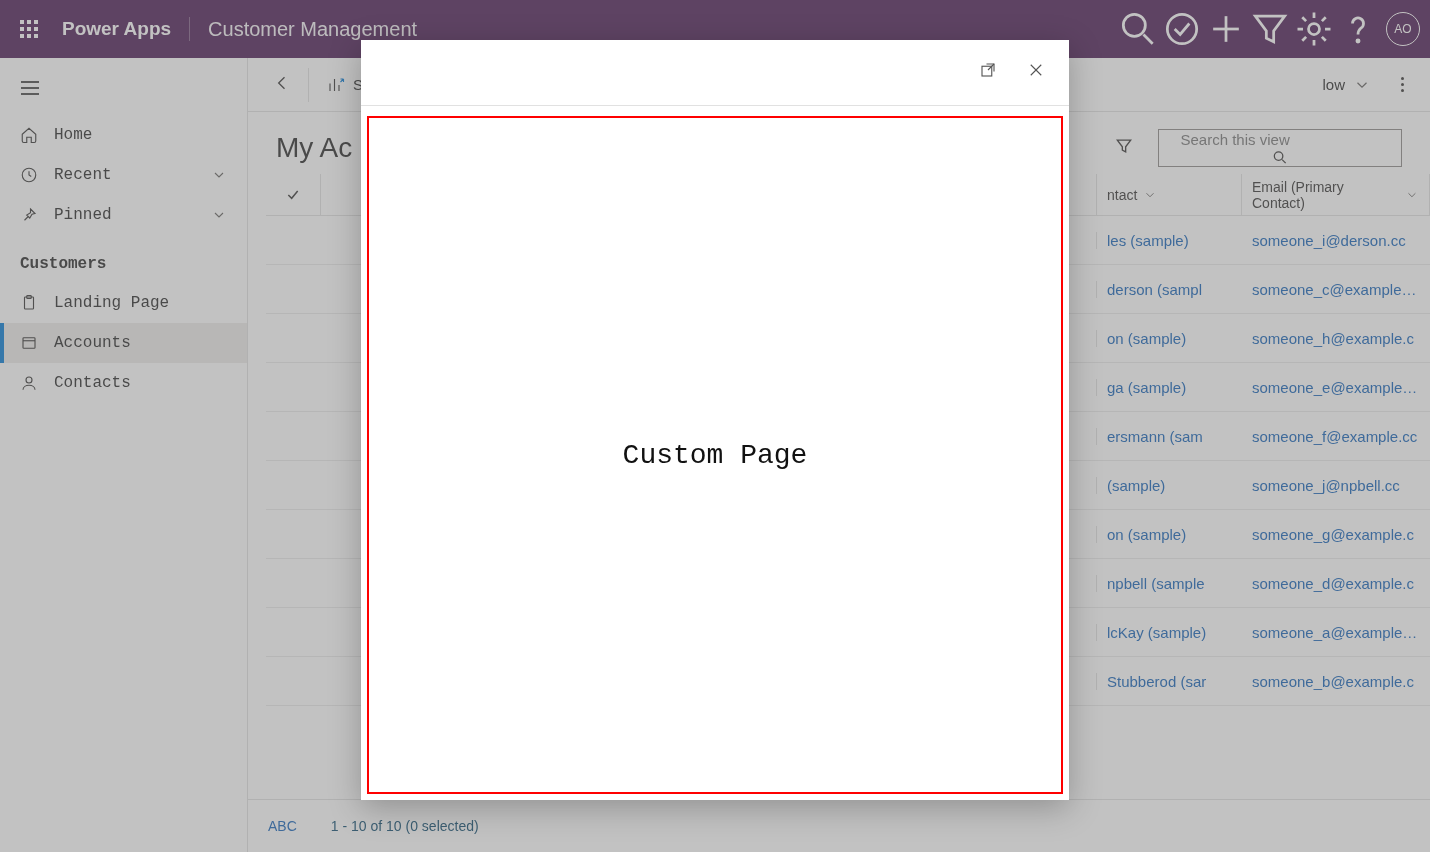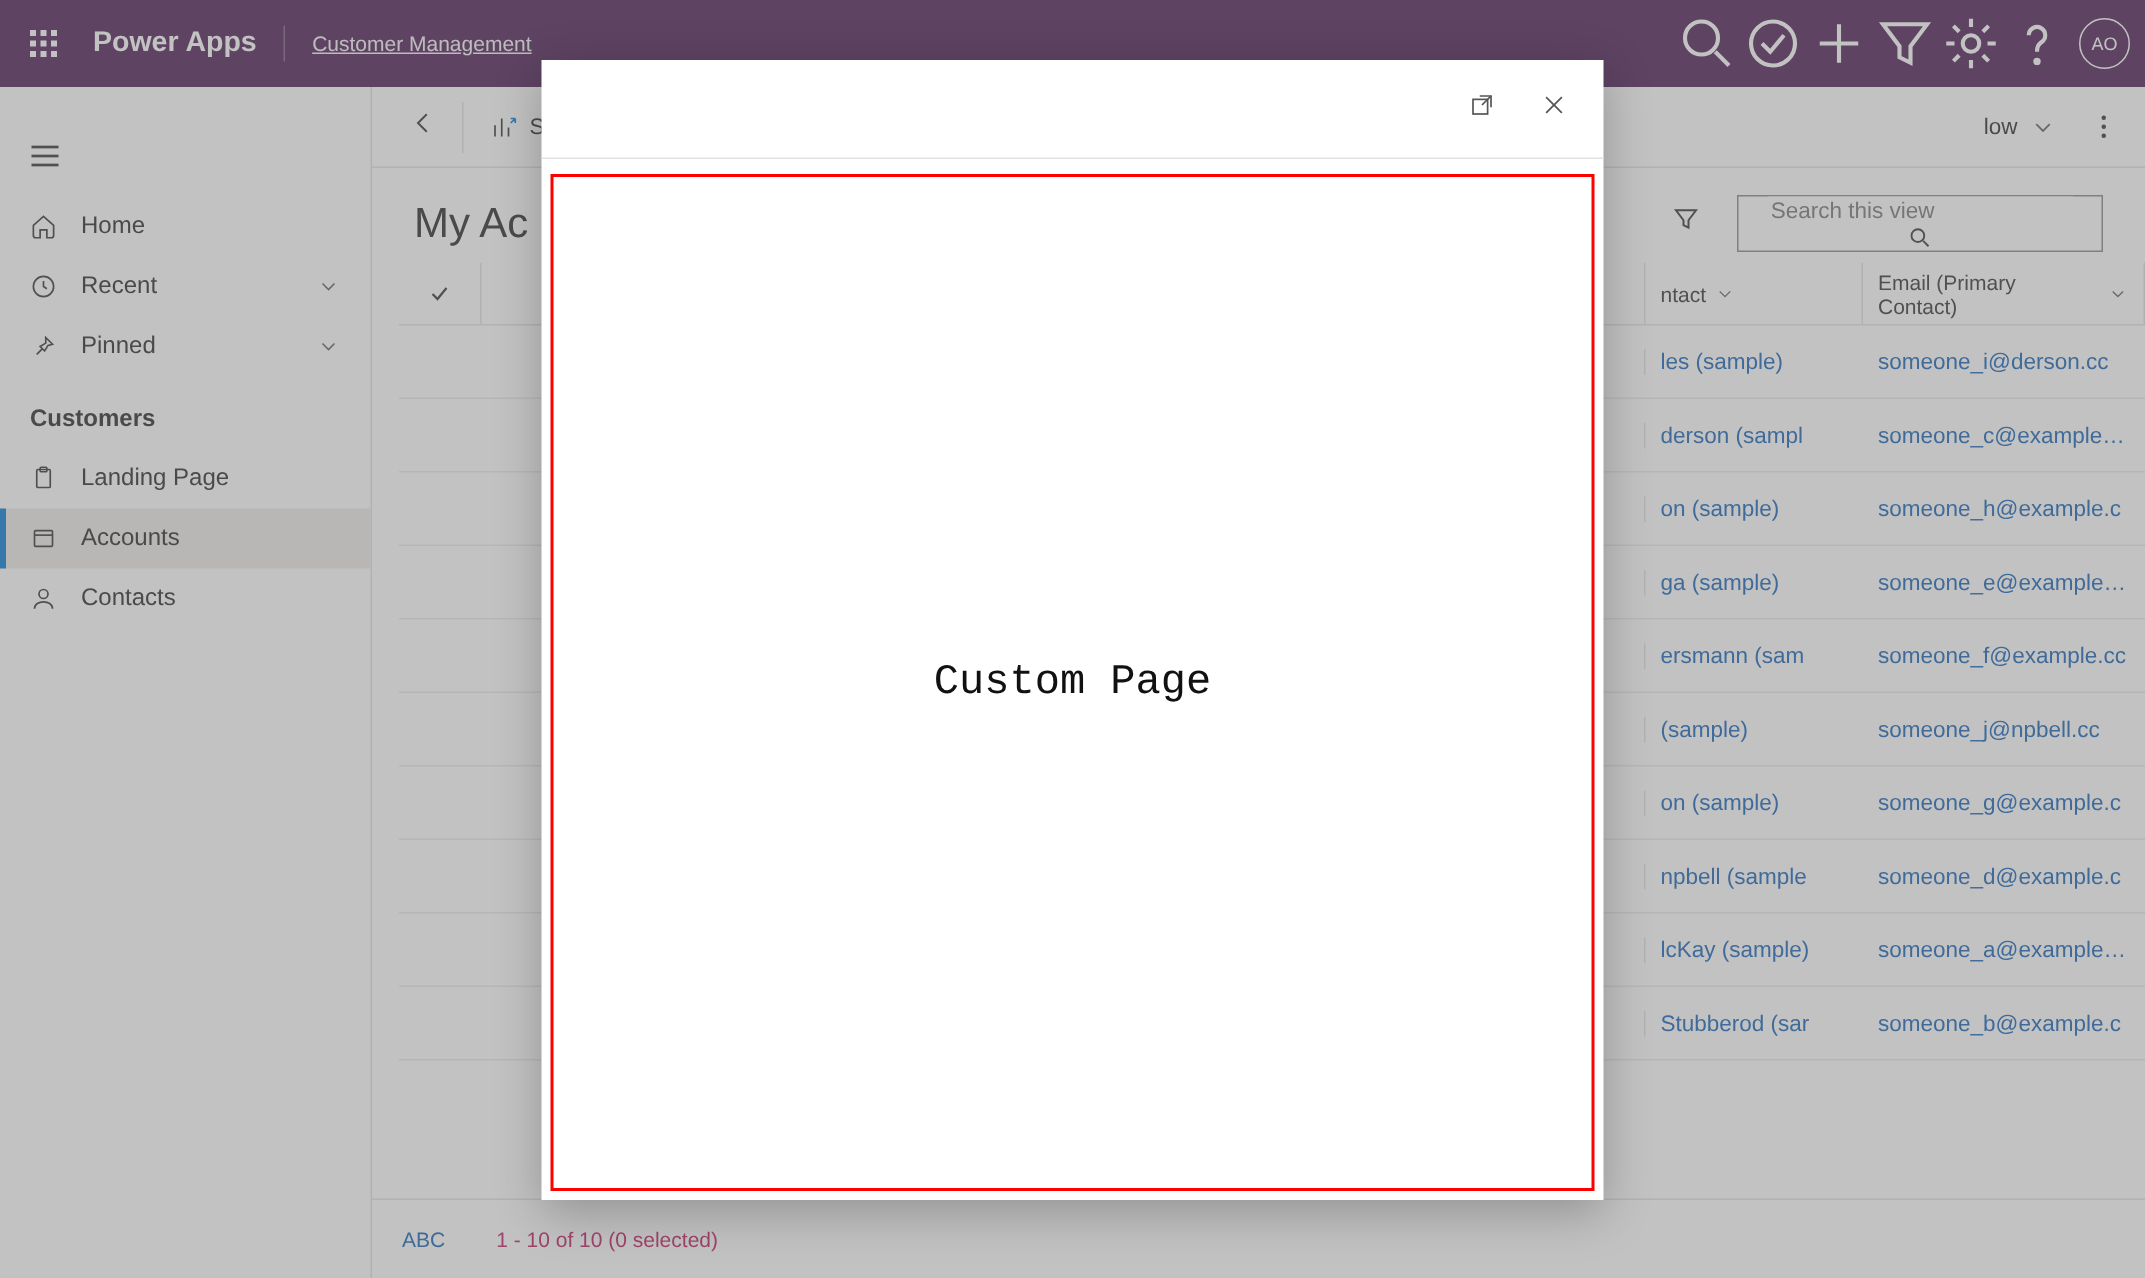--- a/index.html
+++ b/index.html
@@ -14,31 +14,31 @@
   }
   *{box-sizing:border-box;}
   body{margin:0;font-family:"Segoe UI", -apple-system, sans-serif;color:var(--text);background:#fff;width:1430px;height:852px;overflow:hidden;position:relative;}
   
   
   .topbar{height:58px;background:var(--purple);display:flex;align-items:center;color:#fff;padding:16px 10px;}
   .waffle{display:grid;grid-template-columns:repeat(3,4px);grid-template-rows:repeat(3,4px);gap:3px;padding:10px;cursor:pointer;}
   .waffle span{background:#fff;width:4px;height:4px;}
   .brand{font-size:19px;font-weight:600;margin-left:14px;}
   .divider{width:1px;height:24px;background:rgba(255,255,255,.3);margin:0 18px;}
-  .appname{font-size:14px;font-weight:400;opacity:.95;text-decoration:underline;}
+  .appname{font-size:20px;font-weight:400;opacity:.95;}
   .topbar-spacer{flex:1;}
   .topicon{width:44px;height:44px;display:flex;align-items:center;justify-content:center;cursor:pointer;}
   .topicon svg{stroke:#fff;fill:none;stroke-width:1.5;}
   .avatar{width:34px;height:34px;border:1.5px solid #fff;border-radius:50%;display:flex;align-items:center;justify-content:center;font-size:12px;margin-left:6px;cursor:pointer;}
   
   
   .shell{display:flex;height:calc(852px - 58px);}
   
   
-  .sidebar{width:248px;border-right:1px solid var(--border);padding-top:24px;background:#fff;}
+  .sidebar{width:248px;border-right:1px solid var(--border);padding-top:8px;background:#fff;font-family:Liberation Mono, monospace;}
   .hamburger{padding:14px 20px;cursor:pointer;}
   .hamburger svg{stroke:#323130;}
   .nav-item, .nav-group{display:flex;align-items:center;padding:11px 20px;font-size:16px;cursor:pointer;gap:16px;position:relative;}
   .nav-item svg, .nav-group svg.lead{width:18px;height:18px;stroke:#323130;fill:none;stroke-width:1.5;}
   .nav-group .chev{margin-left:auto;}
   .nav-section-title{font-weight:600;font-size:16px;padding:20px 20px 10px;}
   .nav-item.selected{background:var(--selected);}
   .nav-item.selected::before{content:"";position:absolute;left:0;top:0;bottom:0;width:4px;background:#0078d4;}
   
   
@@ -71,21 +71,21 @@
   .grid-body{}
   .grow{display:flex;align-items:center;height:49px;border-bottom:1px solid #eaeaea;font-size:15px;}
   .gcell{padding:0 10px;overflow:hidden;white-space:nowrap;text-overflow:ellipsis;}
   .gcell.link{color:var(--link);}
   .grow .col-check{width:54px;}
   .grow .mid-spacer{flex:1;}
   .grow .col-contact{width:146px;}
   .grow .col-email{width:188px;}
   
   .statusbar{height:53px;border-top:1px solid var(--border);display:flex;align-items:center;padding:0 20px;font-size:14px;color:var(--link);gap:34px;}
-  .statusbar .rowcount{color:#be185d;}
+  .statusbar .rowcount{color:#0c4a6e;}
   
   
   .overlay{position:absolute;inset:0;background:rgba(120,120,120,.45);display:flex;align-items:flex-start;justify-content:center;font-family:Liberation Mono, monospace;}
   .dialog{margin-top:40px;width:708px;height:760px;background:#fff;box-shadow:0 8px 30px rgba(0,0,0,.25);display:flex;flex-direction:column;}
   .dialog-header{height:66px;display:flex;align-items:center;justify-content:flex-end;border-bottom:1px solid var(--border);padding:0 18px;gap:18px;}
   .dlg-icon{cursor:pointer;padding:6px;}
   .dlg-icon svg{width:18px;height:18px;stroke:#555;fill:none;stroke-width:1.5;}
   .dialog-body{flex:1;padding:10px 6px 6px;display:flex;}
   .redbox{flex:1;border:2px solid var(--redoutline);display:flex;align-items:center;justify-content:center;}
   .redbox-label{font-size:28px;color:#111;}

